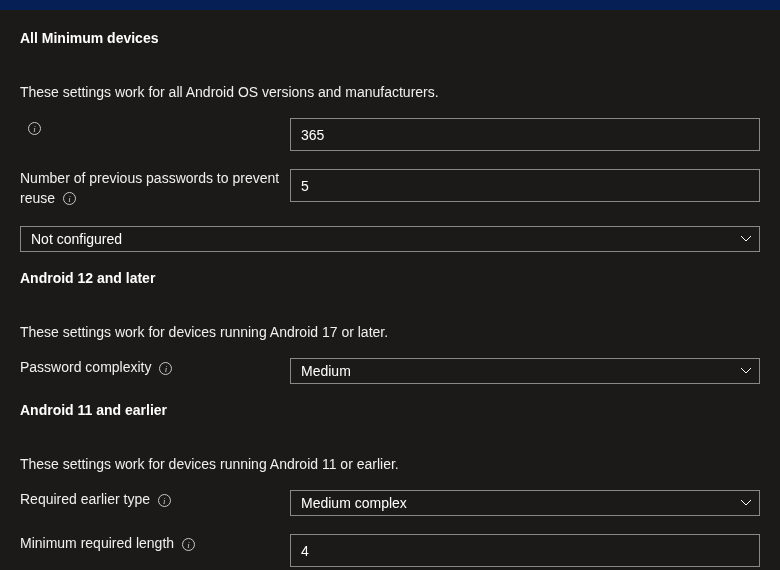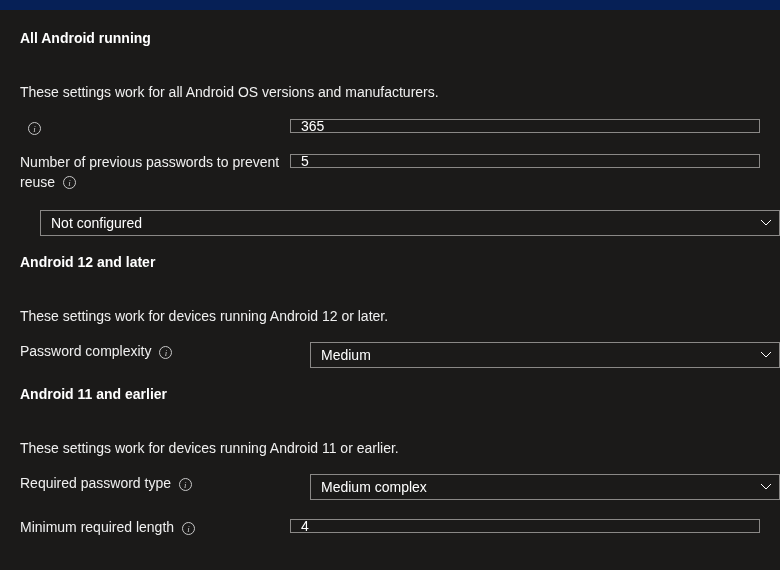--- a/index.html
+++ b/index.html
@@ -73,28 +73,27 @@
     .form-control {
       flex: 1;
     }
     .text-input {
       width: 100%;
       background: #1b1a19;
       border: 1px solid #8a8886;
       color: #ffffff;
       padding: 4px 10px;
       font-size: 14px;
-      height: 14px;
+      height: 33px;
       outline: none;
       font-family: inherit;
     }
     .select-wrap {
       position: relative;
       width: 100%;
-      margin-left: 20px;
     }
     .select-input {
       width: 100%;
       background: #1b1a19;
       border: 1px solid #8a8886;
       color: #ffffff;
       padding: 4px 28px 4px 10px;
       font-size: 14px;
       height: 26px;
       outline: none;
@@ -112,21 +111,21 @@
     }
     .select-chevron svg {
       display: block;
     }
   </style>
 </head>
 <body>
 
 <div class="top-bar"></div>
 
-<div class="section-heading">All Android running</div>
+<div class="section-heading">All Minimum devices</div>
 <div class="section-desc">These settings work for all Android OS versions and manufacturers.</div>
 
 <div class="form-row">
   <div class="form-label">
     <span class="info-icon info-below"></span>
   </div>
   <div class="form-control">
     <input type="text" class="text-input" value="365" style="">
   </div>
 </div>
@@ -148,21 +147,21 @@
       <span class="select-chevron">
         <svg width="12" height="8" viewBox="0 0 12 8">
             <path d="M1 1 L6 6 L11 1" stroke="#ffffff" stroke-width="1" fill="none"></path>
           </svg>
       </span>
     </div>
   </div>
 </div>
 
 <div class="section-heading">Android 12 and later</div>
-<div class="section-desc">These settings work for devices running Android 12 or later.</div>
+<div class="section-desc">These settings work for devices running Android 17 or later.</div>
 
 <div class="form-row">
   <div class="form-label">
     <span>Password complexity</span>
     <span class="info-icon"></span>
   </div>
   <div class="form-control">
     <div class="select-wrap">
       <div class="select-input">Medium</div>
       <span class="select-chevron">
@@ -172,21 +171,21 @@
       </span>
     </div>
   </div>
 </div>
 
 <div class="section-heading">Android 11 and earlier</div>
 <div class="section-desc">These settings work for devices running Android 11 or earlier.</div>
 
 <div class="form-row">
   <div class="form-label">
-    <span>Required password type</span>
+    <span>Required earlier type</span>
     <span class="info-icon"></span>
   </div>
   <div class="form-control">
     <div class="select-wrap">
       <div class="select-input">Medium complex</div>
       <span class="select-chevron">
         <svg width="12" height="8" viewBox="0 0 12 8">
             <path d="M1 1 L6 6 L11 1" stroke="#ffffff" stroke-width="1" fill="none"></path>
           </svg>
       </span>

